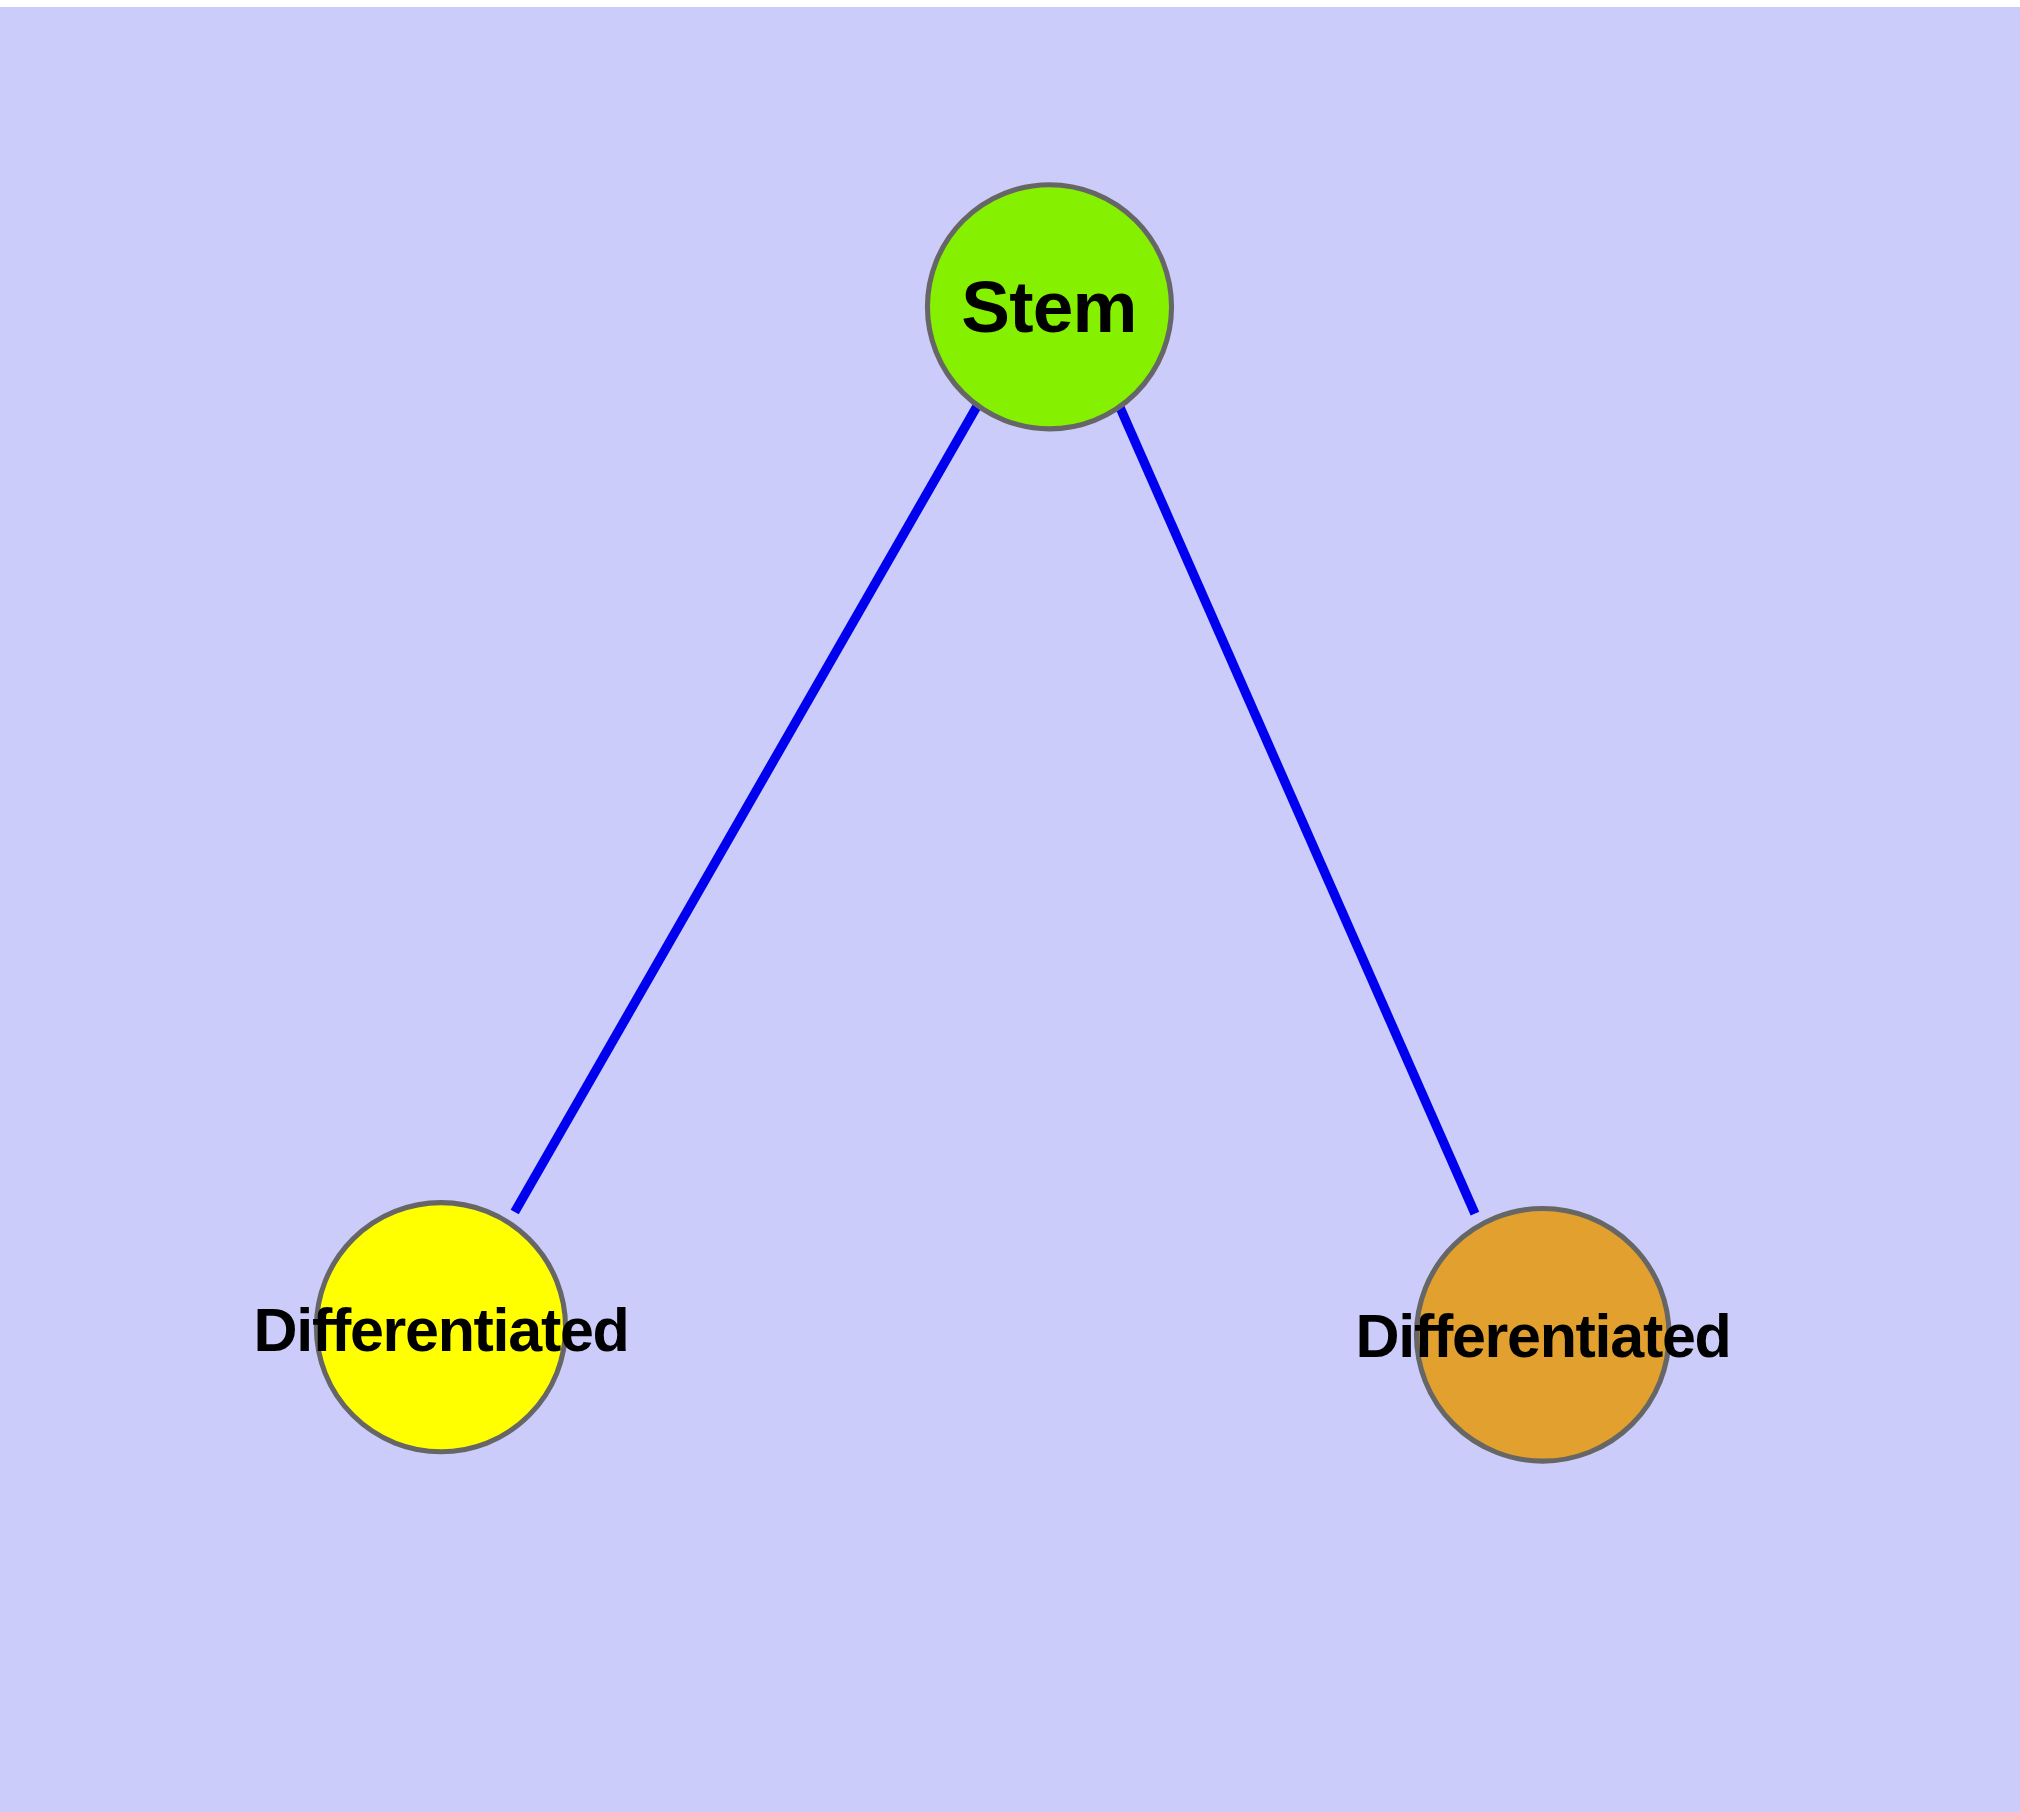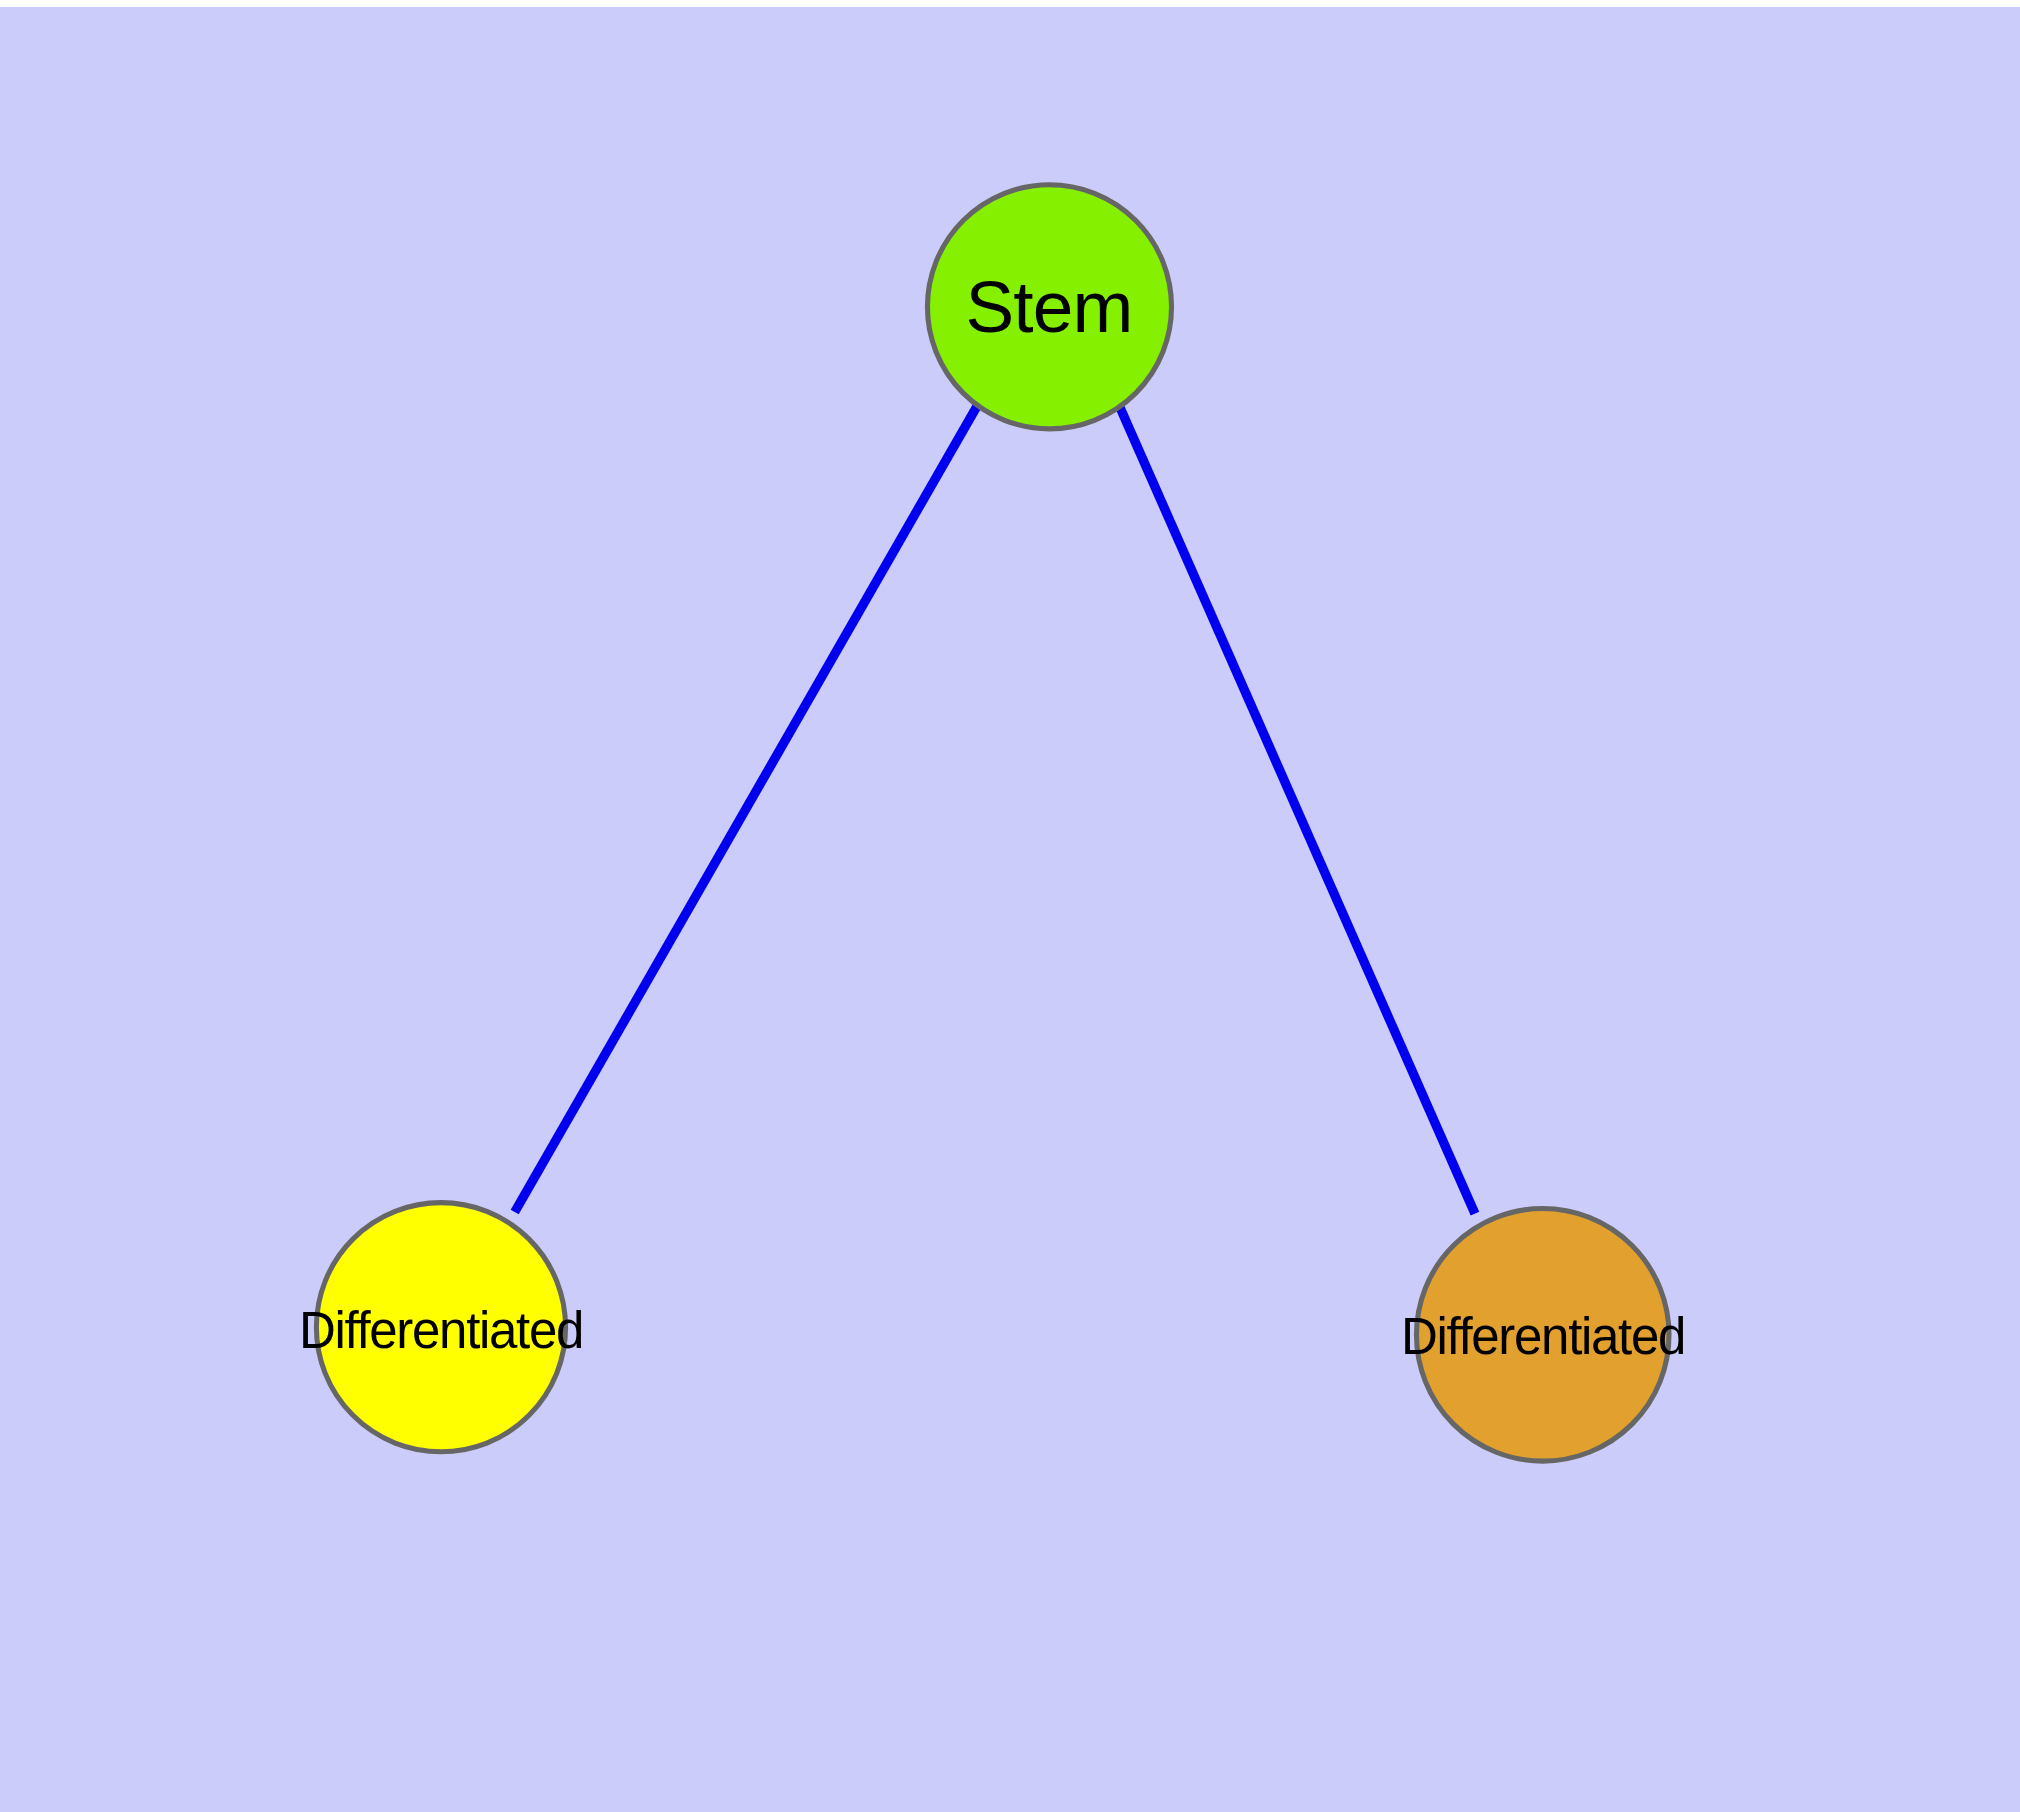--- a/index.html
+++ b/index.html
@@ -28,33 +28,33 @@
   #graph-svg {
     position: absolute;
     left: 0;
     top: 0;
     width: 2021px;
     height: 1812px;
   }
   .node-label {
     position: absolute;
     color: #000000;
-    font-weight: normal;
+    font-weight: bold;
     font-family: "Liberation Sans", sans-serif;
     white-space: pre;
     line-height: 1.02;
     pointer-events: none;
     transform: translate(-50%, -50%);
   }
   #label-stem {
     font-size: 73px;
     letter-spacing: -0.8px;
   }
   #label-diffA, #label-diffB {
-    font-size: 51px;
+    font-size: 61px;
     letter-spacing: -1.3px;
   }
 </style>
 </head>
 <body>
 
 <div id="canvas">
 
   <div id="plot-background"></div>
 

